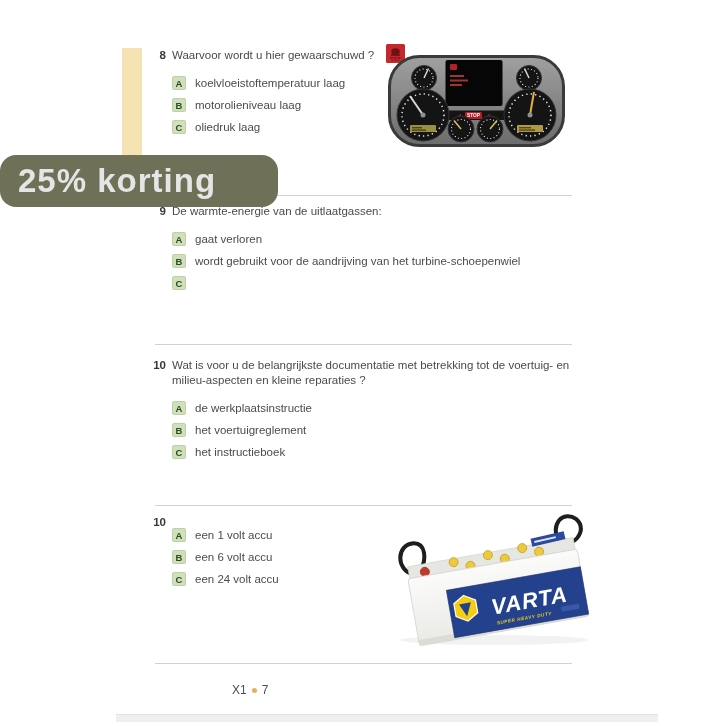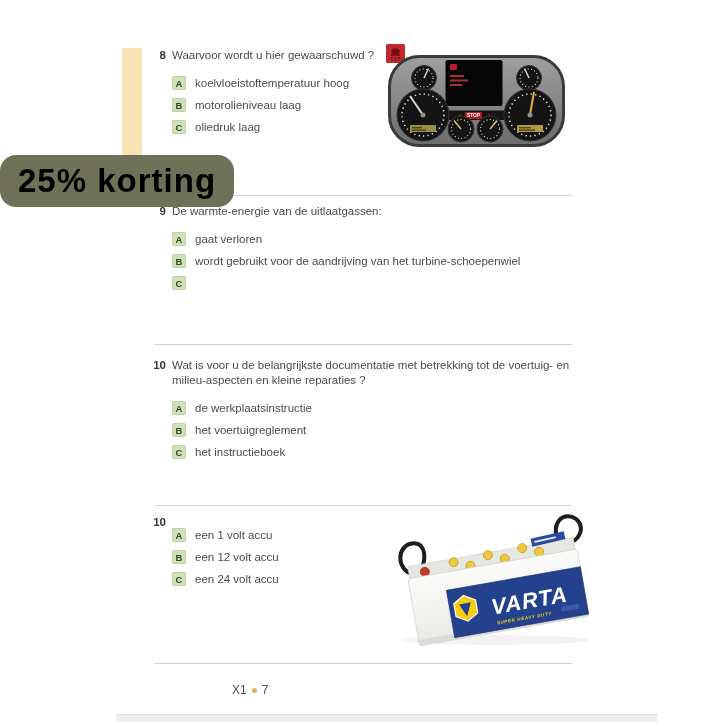--- a/index.html
+++ b/index.html
@@ -21,24 +21,24 @@
   .q9  { top:204px; width:400px; }
   .q10 { top:358px; width:400px; }
   .q11 { top:515px; width:150px; }
   .options { margin-top:13px; }
   .option-row { display:flex; align-items:flex-start; height:14px; margin-bottom:8px; white-space:nowrap; }
   .chip { flex:0 0 14px; width:14px; height:14px; border-radius:2px; background:#cfe0ba;
           border:1px solid #bdd2a4; color:#2d4a22; font-size:9.5px; font-weight:bold;
           text-align:center; line-height:13px; }
   .opt-label { margin-left:9px; line-height:14px; color:#4b4b4b; }
 
-  .promo-badge { position:absolute; left:0px; top:155px; width:234px; height:52px;
+  .promo-badge { position:absolute; left:0px; top:155px; width:278px; height:52px;
                  background:#6e7058; border-radius:16px; z-index:20;
                  display:flex; align-items:center; padding-left:18px;
-                 color:#000000; font-size:33px; font-weight:bold; letter-spacing:1px; }
+                 color:#e5e5e5; font-size:33px; font-weight:bold; letter-spacing:1px; }
 
   .dash-wrap { position:absolute; left:386px; top:44px; width:180px; height:108px; z-index:3; }
   .warn-icon { position:absolute; left:0; top:0; width:19px; height:19px; }
   .cluster   { position:absolute; left:2px; top:11px; }
 
   .battery-wrap { position:absolute; left:388px; top:514px; width:212px; height:132px; z-index:3; }
 
   .footer { position:absolute; left:232px; top:683px; z-index:3; font-size:12px; color:#4f4f4f;
             display:flex; align-items:center; }
   .footer .dot { display:inline-block; width:5px; height:5px; border-radius:50%;
@@ -53,21 +53,21 @@
 <div class="page">
 
   <div class="cream-strip"></div>
 
   <div class="question q8">
     <span class="qnum">8</span>
     <span class="qtext">Waarvoor wordt u hier gewaarschuwd ?</span>
     <div class="options">
       <div class="option-row">
         <span class="chip">A</span>
-        <span class="opt-label">koelvloeistoftemperatuur hoog</span>
+        <span class="opt-label">koelvloeistoftemperatuur laag</span>
       </div>
       <div class="option-row">
         <span class="chip">B</span>
         <span class="opt-label">motorolieniveau laag</span>
       </div>
       <div class="option-row">
         <span class="chip">C</span>
         <span class="opt-label">oliedruk laag</span>
       </div>
     </div>
@@ -196,21 +196,21 @@
 
   <div class="question q11">
     <span class="qnum">10</span>
     <div class="options">
       <div class="option-row">
         <span class="chip">A</span>
         <span class="opt-label">een 1 volt accu</span>
       </div>
       <div class="option-row">
         <span class="chip">B</span>
-        <span class="opt-label">een 12 volt accu</span>
+        <span class="opt-label">een 6 volt accu</span>
       </div>
       <div class="option-row">
         <span class="chip">C</span>
         <span class="opt-label">een 24 volt accu</span>
       </div>
     </div>
   </div>
 
   <div class="battery-wrap">
     <svg width="212" height="132" viewBox="0 0 212 132">

